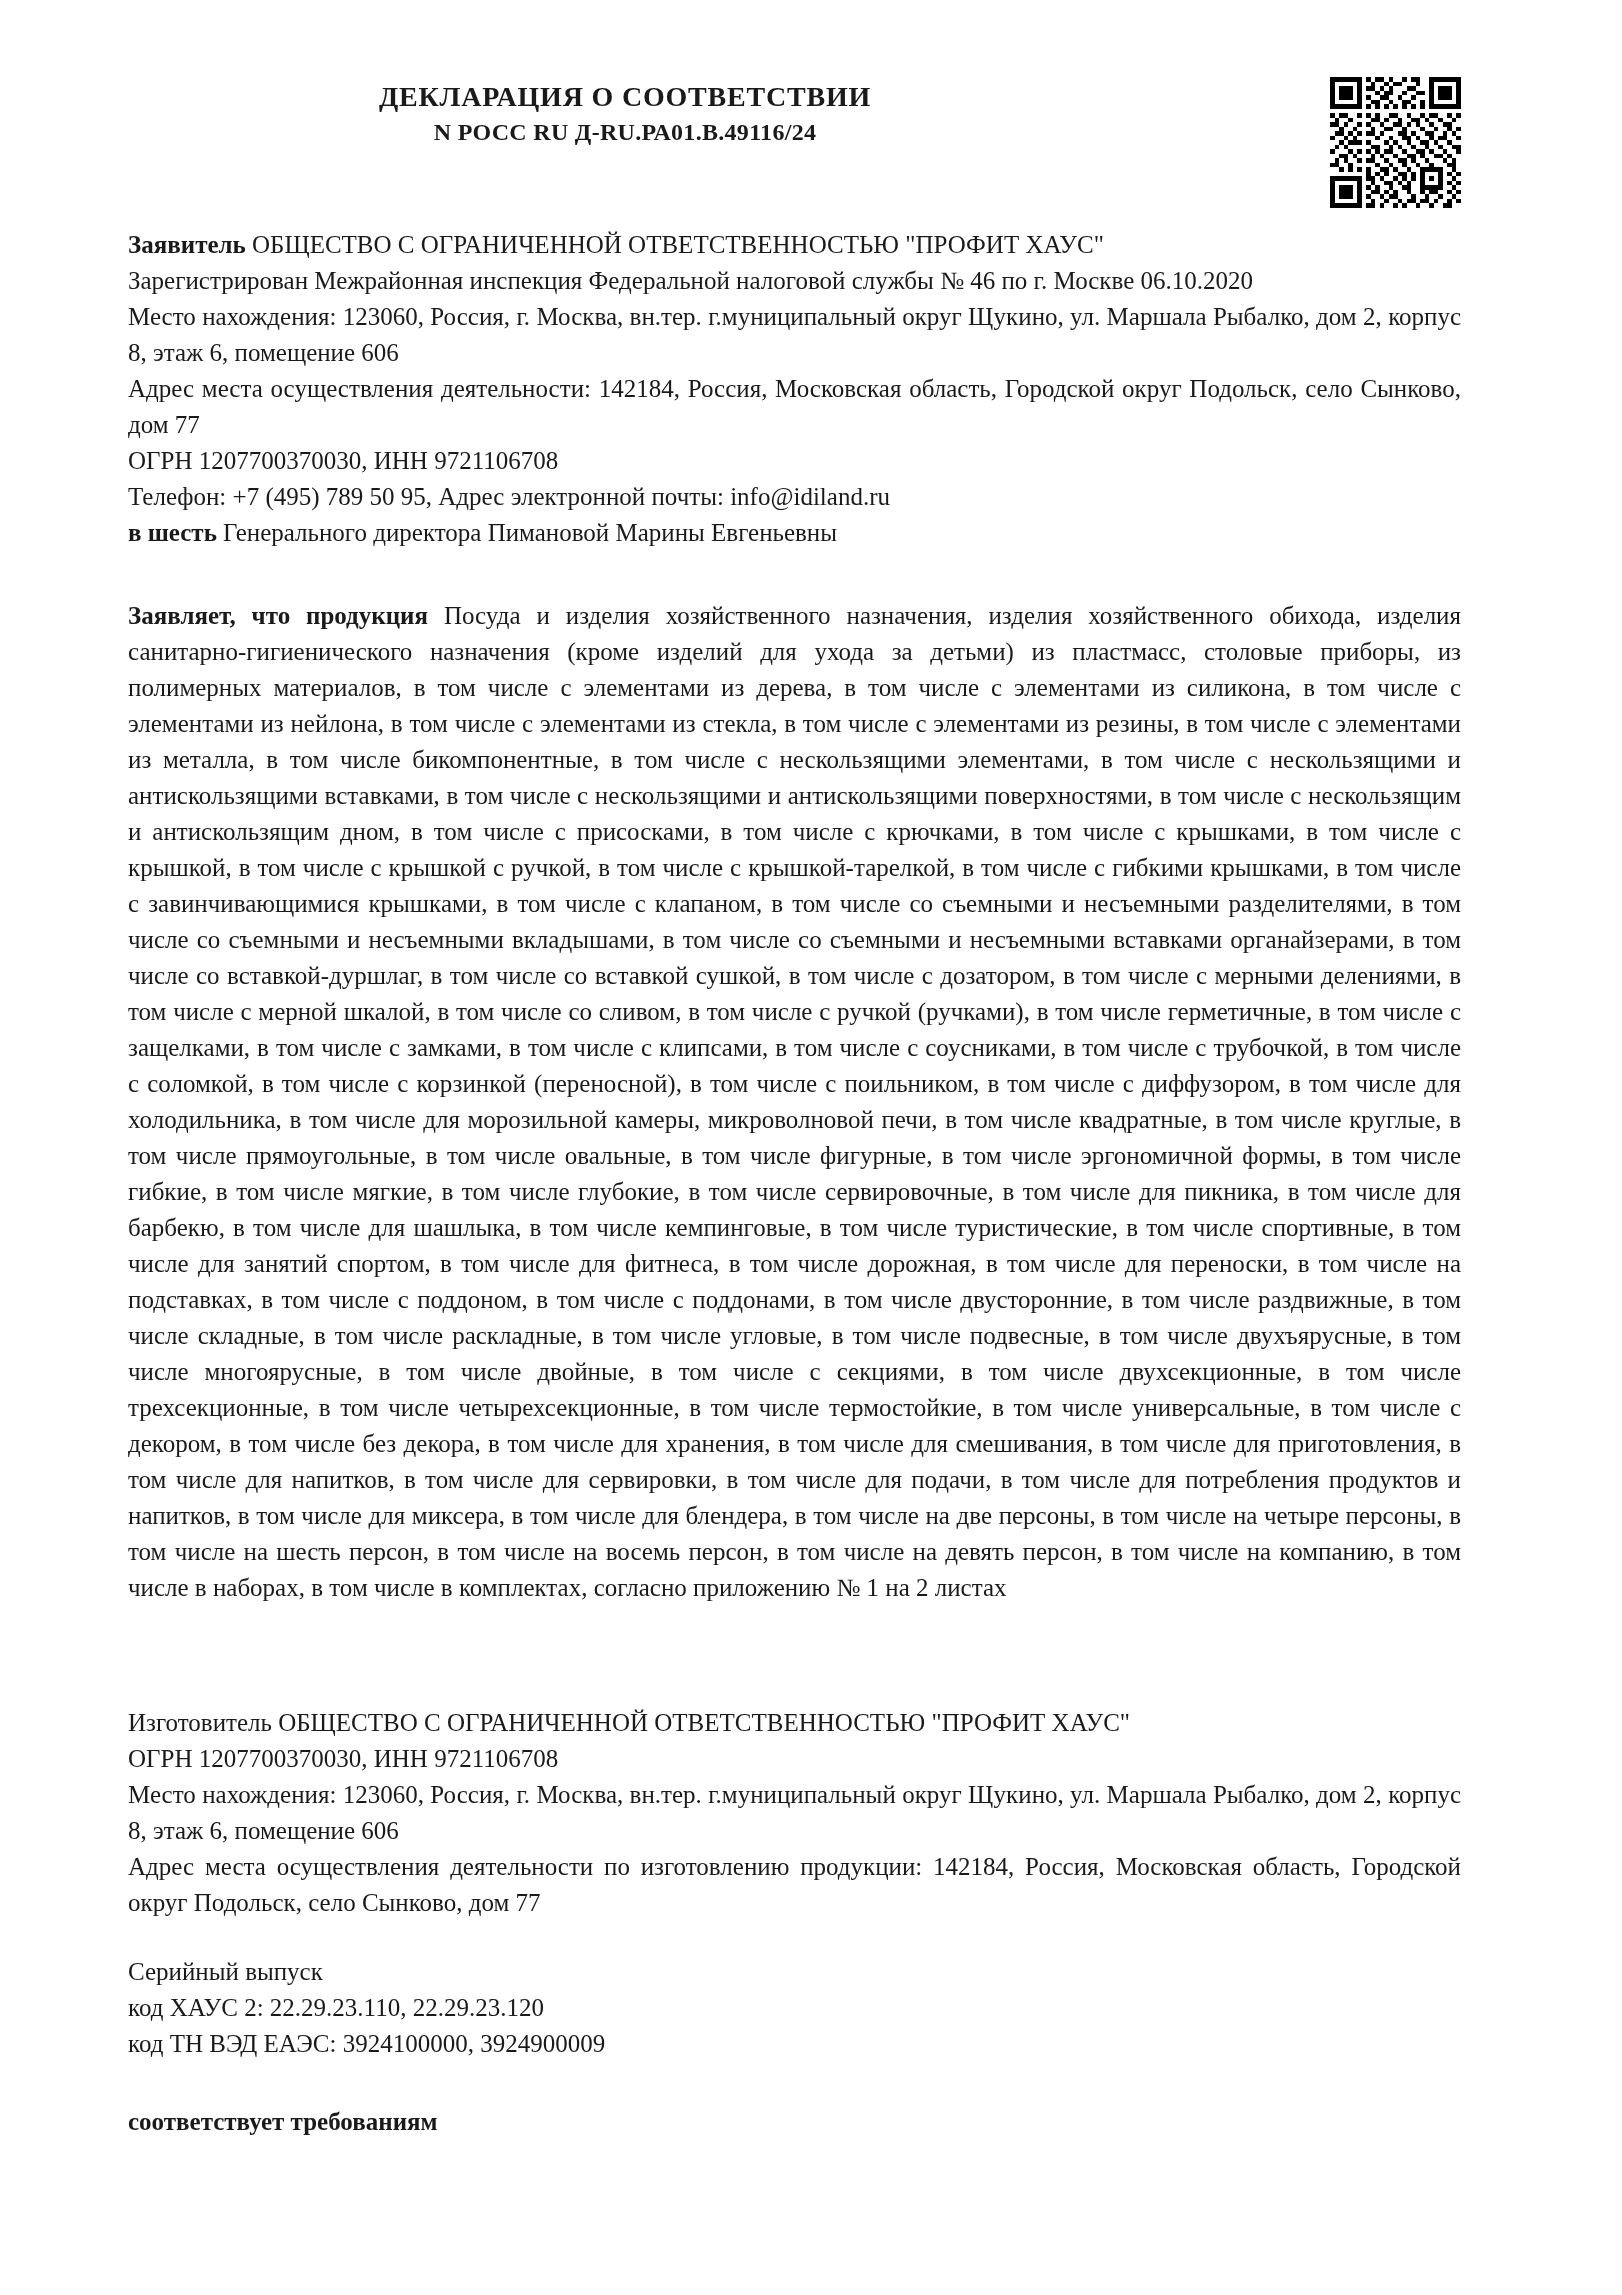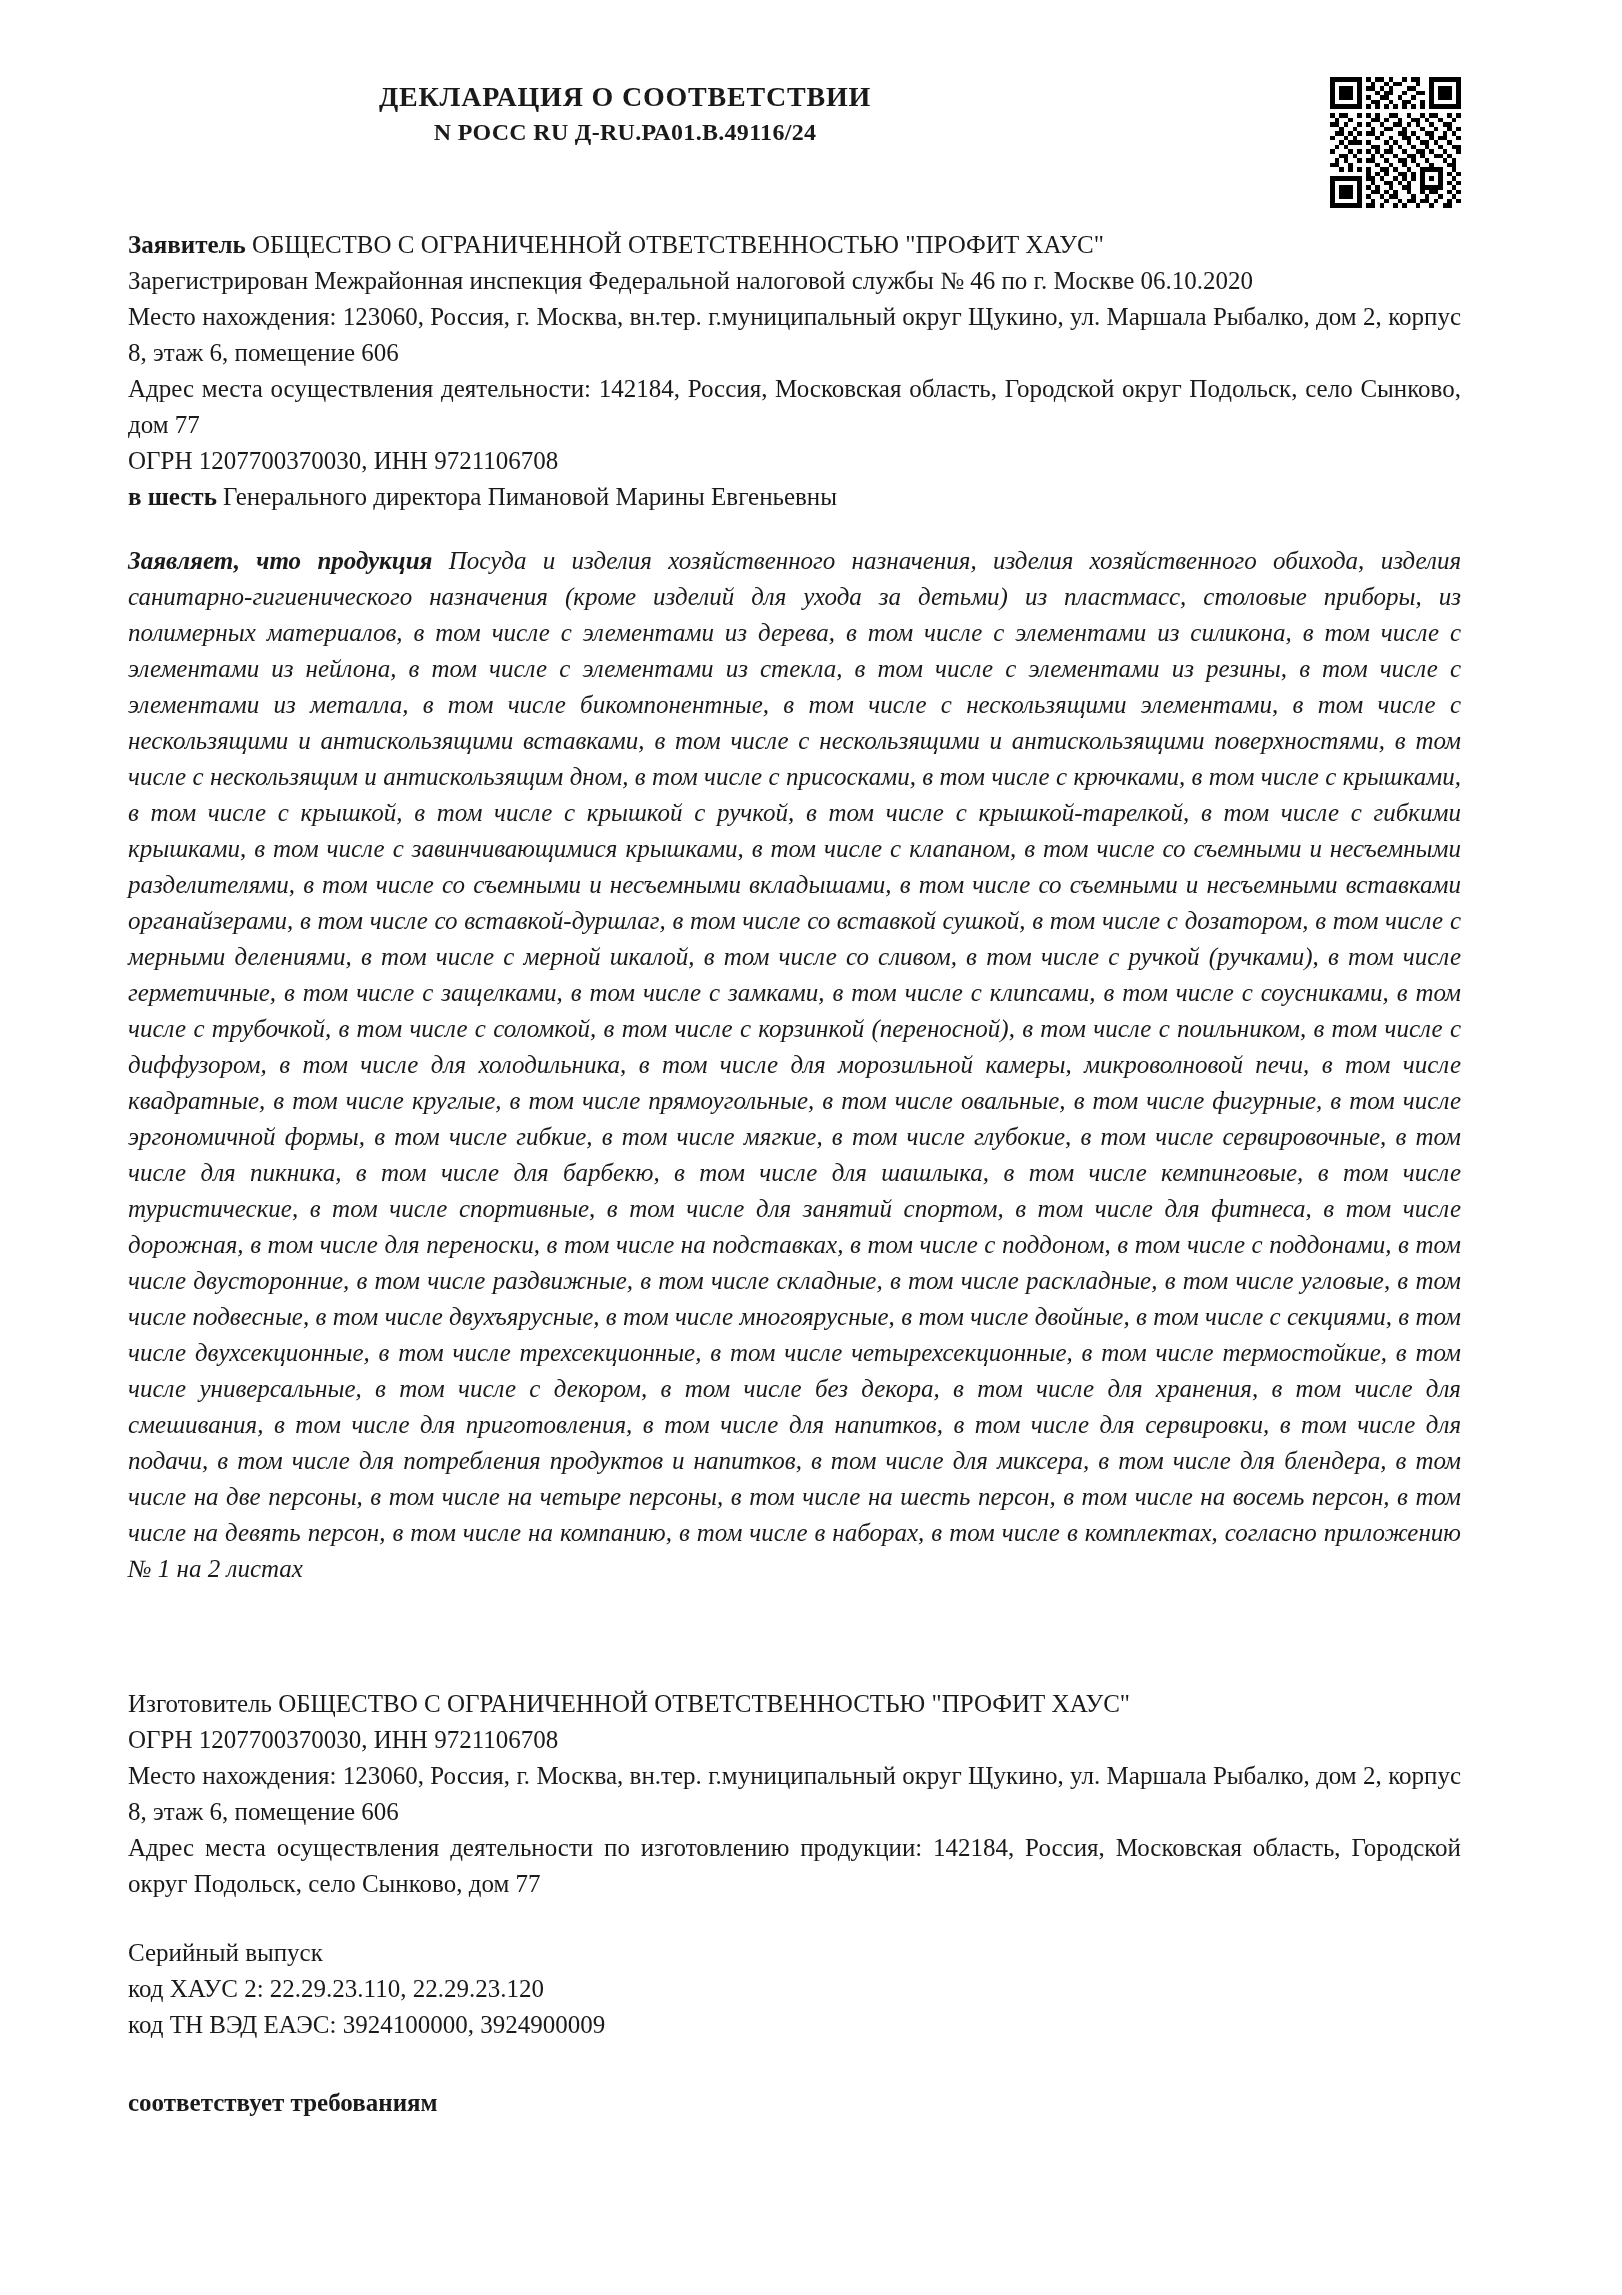--- a/index.html
+++ b/index.html
@@ -50,21 +50,21 @@
   .qr svg { display: block; }
 
   .body-text {
     font-size: 25px;
     line-height: 1.44;
   }
   .section {
     margin-top: 0;
   }
   .sec-applicant { margin-top: 79px; }
-  .sec-product { margin-top: 28px; font-style: italic; }
+  .sec-product { margin-top: 47px; }
   .sec-manufacturer { margin-top: 99px; }
   .sec-serial { margin-top: 33px; }
   .sec-conform { margin-top: 42px; }
 
   p.line {
     margin: 0;
     text-indent: 0;
   }
   p.para {
     margin: 0;
@@ -348,20 +348,21 @@
       </g>
     </svg>
   </div>
 
   <div class="body-text section sec-applicant">
     <p class="line"><b class="lbl">Заявитель</b><span> ОБЩЕСТВО С ОГРАНИЧЕННОЙ ОТВЕТСТВЕННОСТЬЮ "ПРОФИТ ХАУС"</span></p>
     <p class="line">Зарегистрирован Межрайонная инспекция Федеральной налоговой службы № 46 по г. Москве 06.10.2020</p>
     <p class="para">Место нахождения: 123060, Россия, г. Москва, вн.тер. г.муниципальный округ Щукино, ул. Маршала Рыбалко, дом 2, корпус 8, этаж 6, помещение 606</p>
     <p class="para">Адрес места осуществления деятельности: 142184, Россия, Московская область, Городской округ Подольск, село Сынково, дом 77</p>
     <p class="line">ОГРН 1207700370030, ИНН 9721106708</p>
+    <p class="line">Телефон: +7 (495) 789 50 95, Адрес электронной почты: info@idiland.ru</p>
     <p class="line"><b class="lbl">в шесть</b><span> Генерального директора Пимановой Марины Евгеньевны</span></p>
   </div>
 
   <div class="body-text section sec-product">
     <p class="para"><b class="lbl">Заявляет, что продукция</b><span> Посуда и изделия хозяйственного назначения, изделия хозяйственного обихода, изделия санитарно-гигиенического назначения (кроме изделий для ухода за детьми) из пластмасс, столовые приборы, из полимерных материалов, в том числе с элементами из дерева, в том числе с элементами из силикона, в том числе с элементами из нейлона, в том числе с элементами из стекла, в том числе с элементами из резины, в том числе с элементами из металла, в том числе бикомпонентные, в том числе с нескользящими элементами, в том числе с нескользящими и антискользящими вставками, в том числе с нескользящими и антискользящими поверхностями, в том числе с нескользящим и антискользящим дном, в том числе с присосками, в том числе с крючками, в том числе с крышками, в том числе с крышкой, в том числе с крышкой с ручкой, в том числе с крышкой-тарелкой, в том числе с гибкими крышками, в том числе с завинчивающимися крышками, в том числе с клапаном, в том числе со съемными и несъемными разделителями, в том числе со съемными и несъемными вкладышами, в том числе со съемными и несъемными вставками органайзерами, в том числе со вставкой-дуршлаг, в том числе со вставкой сушкой, в том числе с дозатором, в том числе с мерными делениями, в том числе с мерной шкалой, в том числе со сливом, в том числе с ручкой (ручками), в том числе герметичные, в том числе с защелками, в том числе с замками, в том числе с клипсами, в том числе с соусниками, в том числе с трубочкой, в том числе с соломкой, в том числе с корзинкой (переносной), в том числе с поильником, в том числе с диффузором, в том числе для холодильника, в том числе для морозильной камеры, микроволновой печи, в том числе квадратные, в том числе круглые, в том числе прямоугольные, в том числе овальные, в том числе фигурные, в том числе эргономичной формы, в том числе гибкие, в том числе мягкие, в том числе глубокие, в том числе сервировочные, в том числе для пикника, в том числе для барбекю, в том числе для шашлыка, в том числе кемпинговые, в том числе туристические, в том числе спортивные, в том числе для занятий спортом, в том числе для фитнеса, в том числе дорожная, в том числе для переноски, в том числе на подставках, в том числе с поддоном, в том числе с поддонами, в том числе двусторонние, в том числе раздвижные, в том числе складные, в том числе раскладные, в том числе угловые, в том числе подвесные, в том числе двухъярусные, в том числе многоярусные, в том числе двойные, в том числе с секциями, в том числе двухсекционные, в том числе трехсекционные, в том числе четырехсекционные, в том числе термостойкие, в том числе универсальные, в том числе с декором, в том числе без декора, в том числе для хранения, в том числе для смешивания, в том числе для приготовления, в том числе для напитков, в том числе для сервировки, в том числе для подачи, в том числе для потребления продуктов и напитков, в том числе для миксера, в том числе для блендера, в том числе на две персоны, в том числе на четыре персоны, в том числе на шесть персон, в том числе на восемь персон, в том числе на девять персон, в том числе на компанию, в том числе в наборах, в том числе в комплектах, согласно приложению № 1 на 2 листах</span></p>
   </div>
 
   <div class="body-text section sec-manufacturer">
     <p class="line"><span>Изготовитель</span><span> ОБЩЕСТВО С ОГРАНИЧЕННОЙ ОТВЕТСТВЕННОСТЬЮ "ПРОФИТ ХАУС"</span></p>
     <p class="line">ОГРН 1207700370030, ИНН 9721106708</p>

